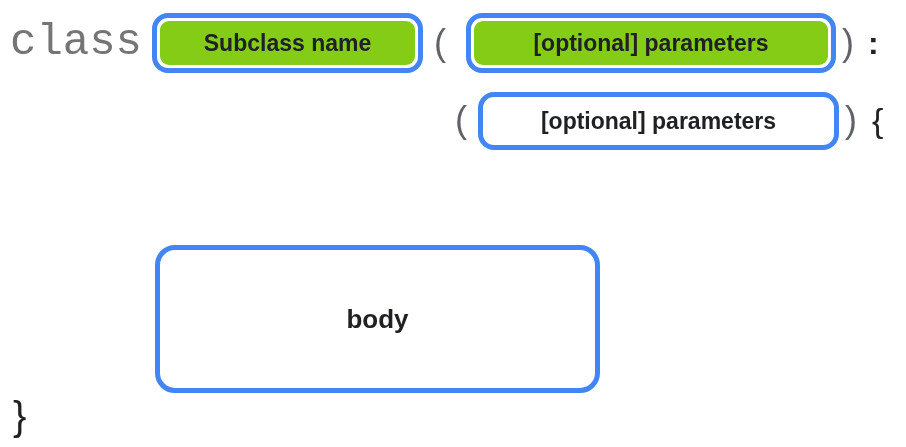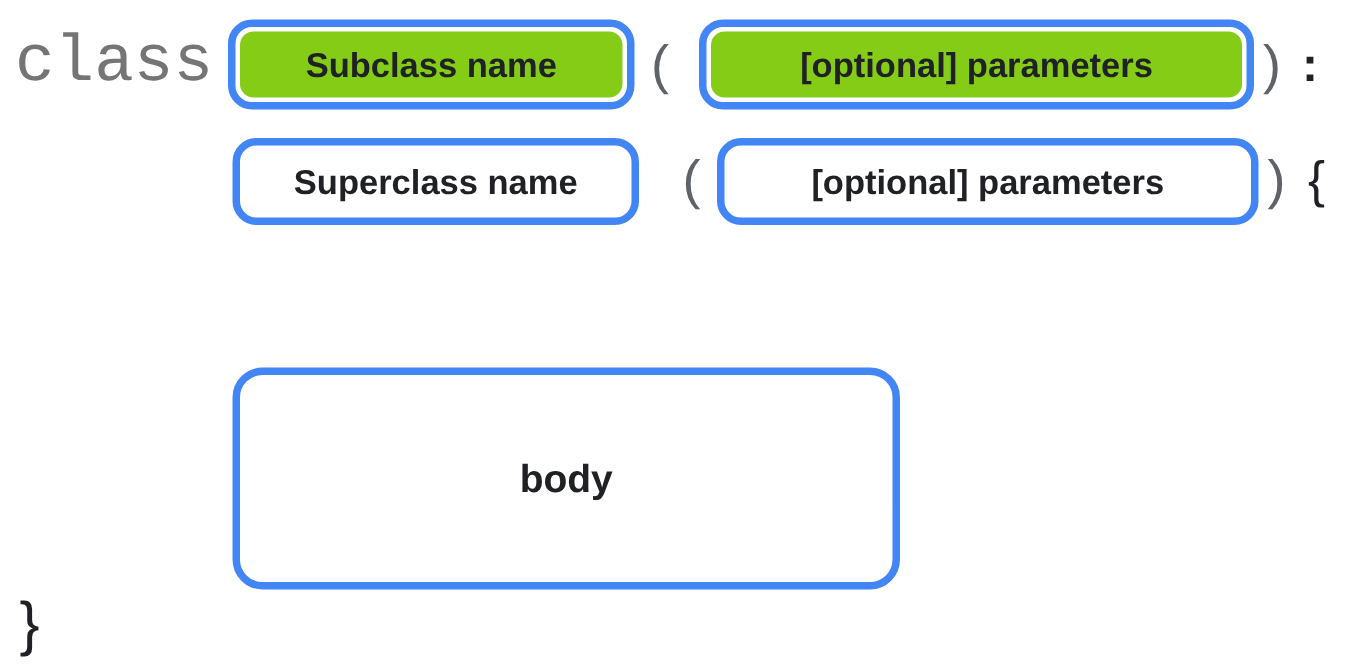--- a/index.html
+++ b/index.html
@@ -103,23 +103,20 @@
   <span class="punct paren-open-1">(</span>
 
   <div class="syntax-box green box-params1">
     <div class="inner">[optional] parameters</div>
   </div>
 
   <span class="punct paren-close-1">)</span>
 
   <span class="punct bold colon-1">:</span>
 
-  <div class="syntax-box box-superclass">
-    <div class="inner">Superclass name</div>
-  </div>
 
   <span class="punct paren-open-2">(</span>
 
   <div class="syntax-box box-params2">
     <div class="inner">[optional] parameters</div>
   </div>
 
   <span class="punct paren-close-2">)</span>
 
   <span class="punct dark brace-open">{</span>

